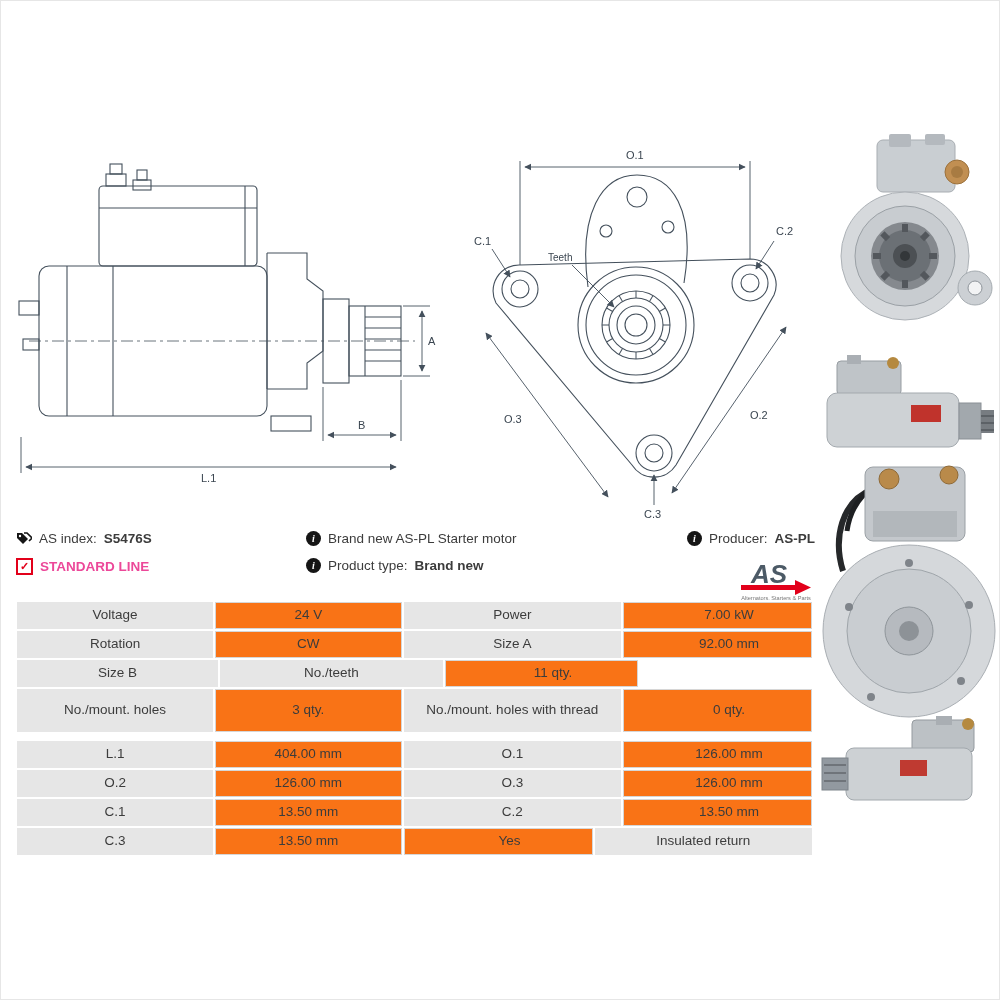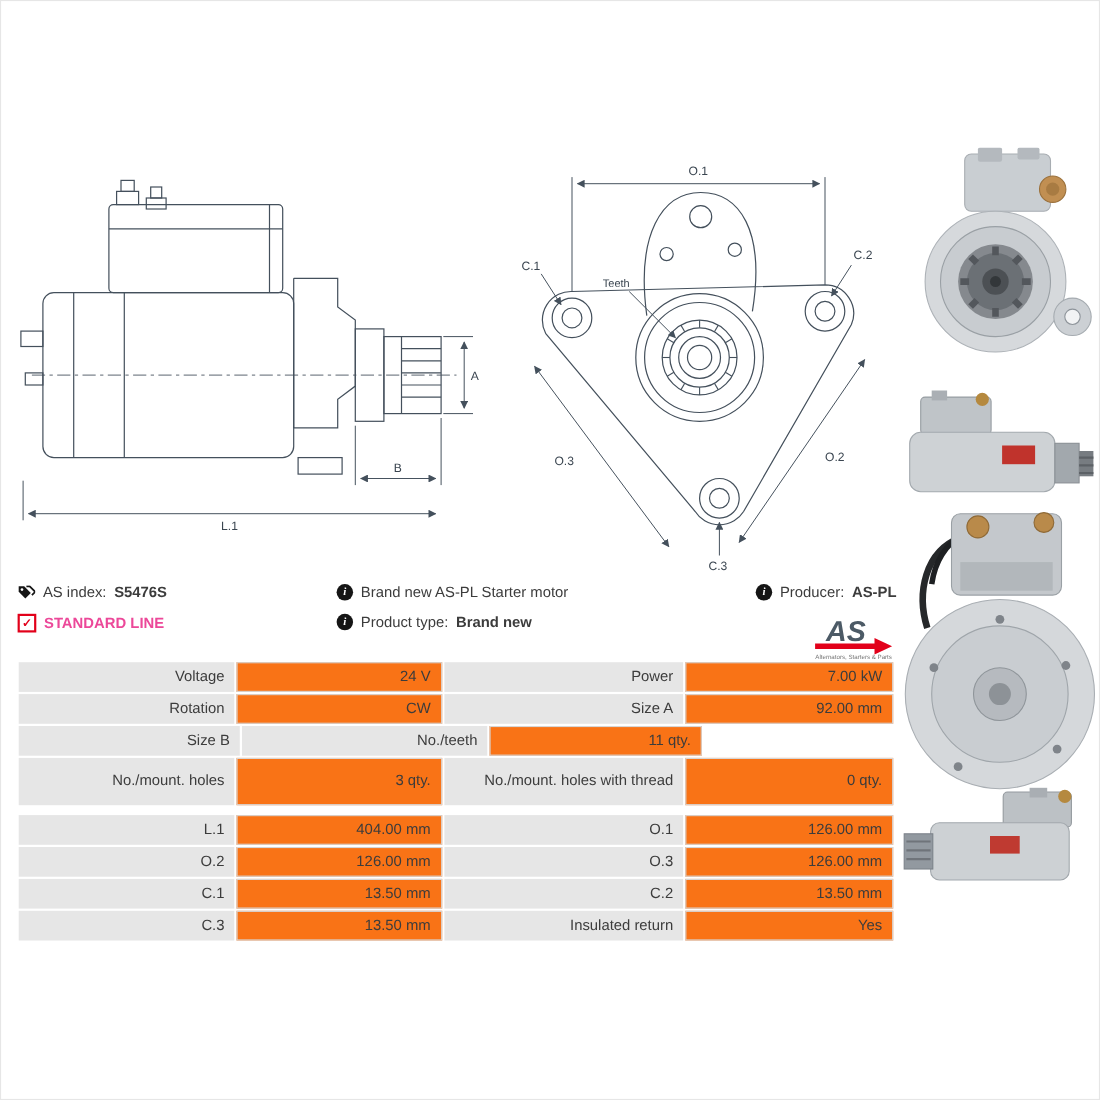--- a/index.html
+++ b/index.html
@@ -27,21 +27,21 @@
   .check-icon{
     width:13px;height:13px;border:2px solid #e2001a;color:#e2001a;flex:0 0 13px;
     font-size:11px;font-weight:bold;display:inline-flex;align-items:center;justify-content:center;
   }
 
   
   .spec-table{position:absolute;left:15px;top:600px;width:797px;}
   .spec-row{display:flex;}
   .cell{
     box-sizing:border-box;margin:1px;height:27px;padding:0 9px;
-    display:flex;align-items:center;justify-content:flex-end;
+    display:flex;align-items:center;justify-content:center;
     font-size:13.5px;color:#3c3c3c;
   }
   .cell span{text-align:right;line-height:1.25;}
   .lab{background:#e6e6e6;}
   .val{background:#f97316;border:1px solid #d6d6d6;}
   .c1{width:201px;} .c2{width:191px;} .c3{width:223px;} .c4{width:193px;padding-left:32px;}
   .tall .cell{height:43px;}
   .gap{margin-top:7px;}
 </style>
 </head>
@@ -386,22 +386,22 @@
         </div>
     </div>
 
     <div class="spec-row">
       <div class="cell lab c1">
           <span>C.3</span>
         </div>
       <div class="cell val c2">
           <span>13.50 mm</span>
         </div>
+      <div class="cell val c4">
+          <span>Yes</span>
+        </div>
       <div class="cell lab c3">
           <span>Insulated return</span>
-        </div>
-      <div class="cell val c4">
-          <span>Yes</span>
         </div>
     </div>
 
   </div>
 </div>
 
 </body></html>

